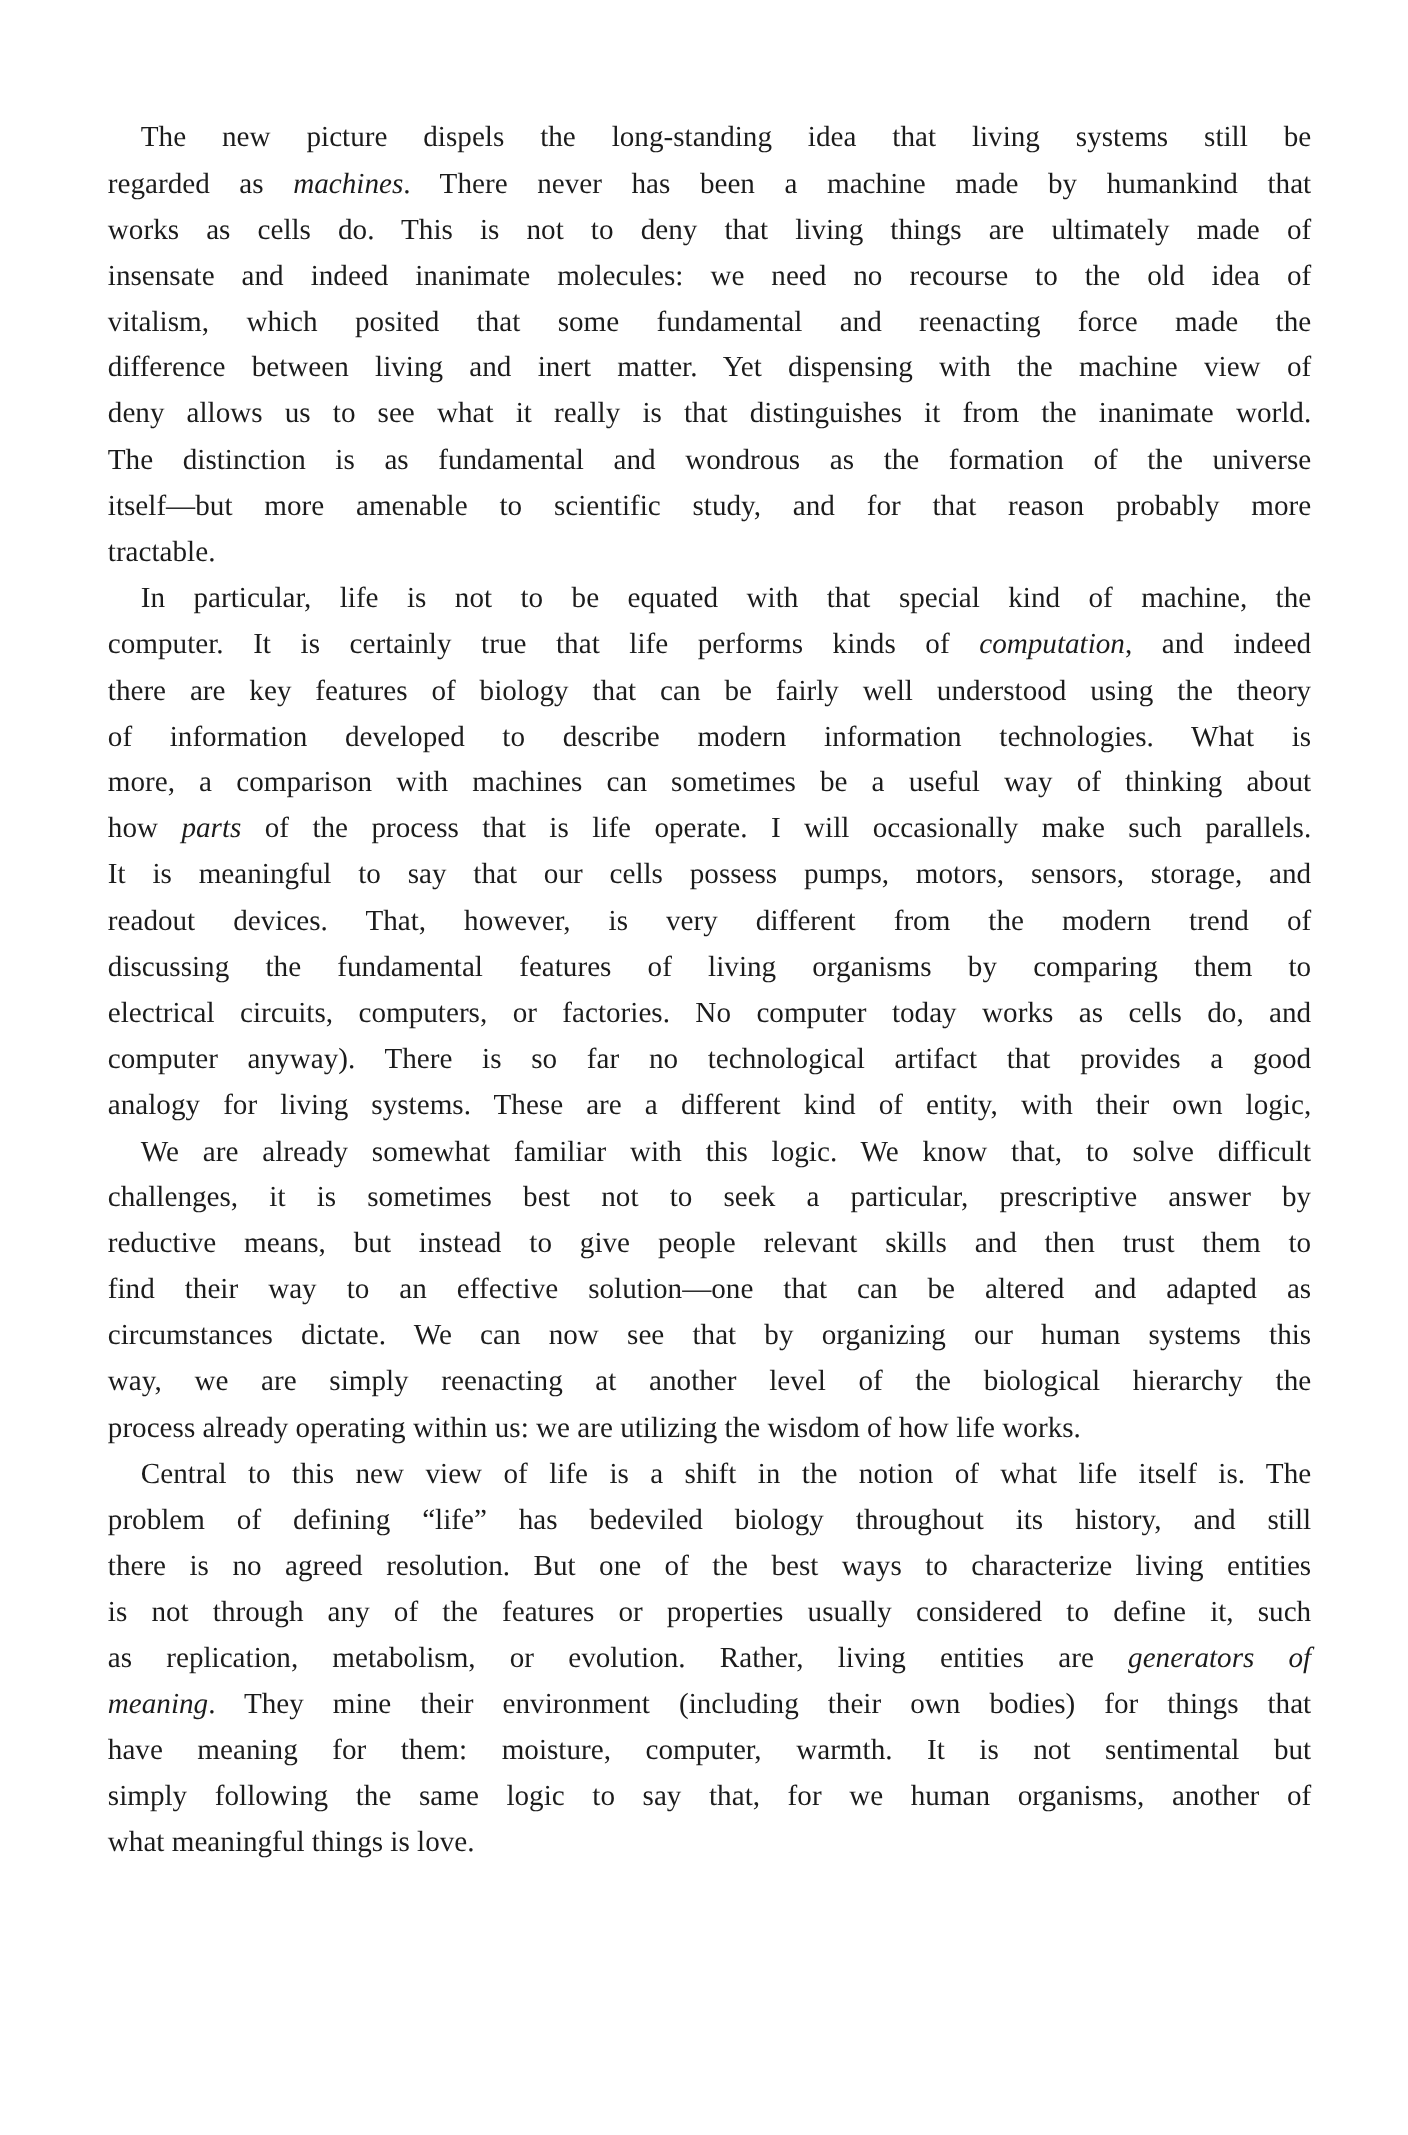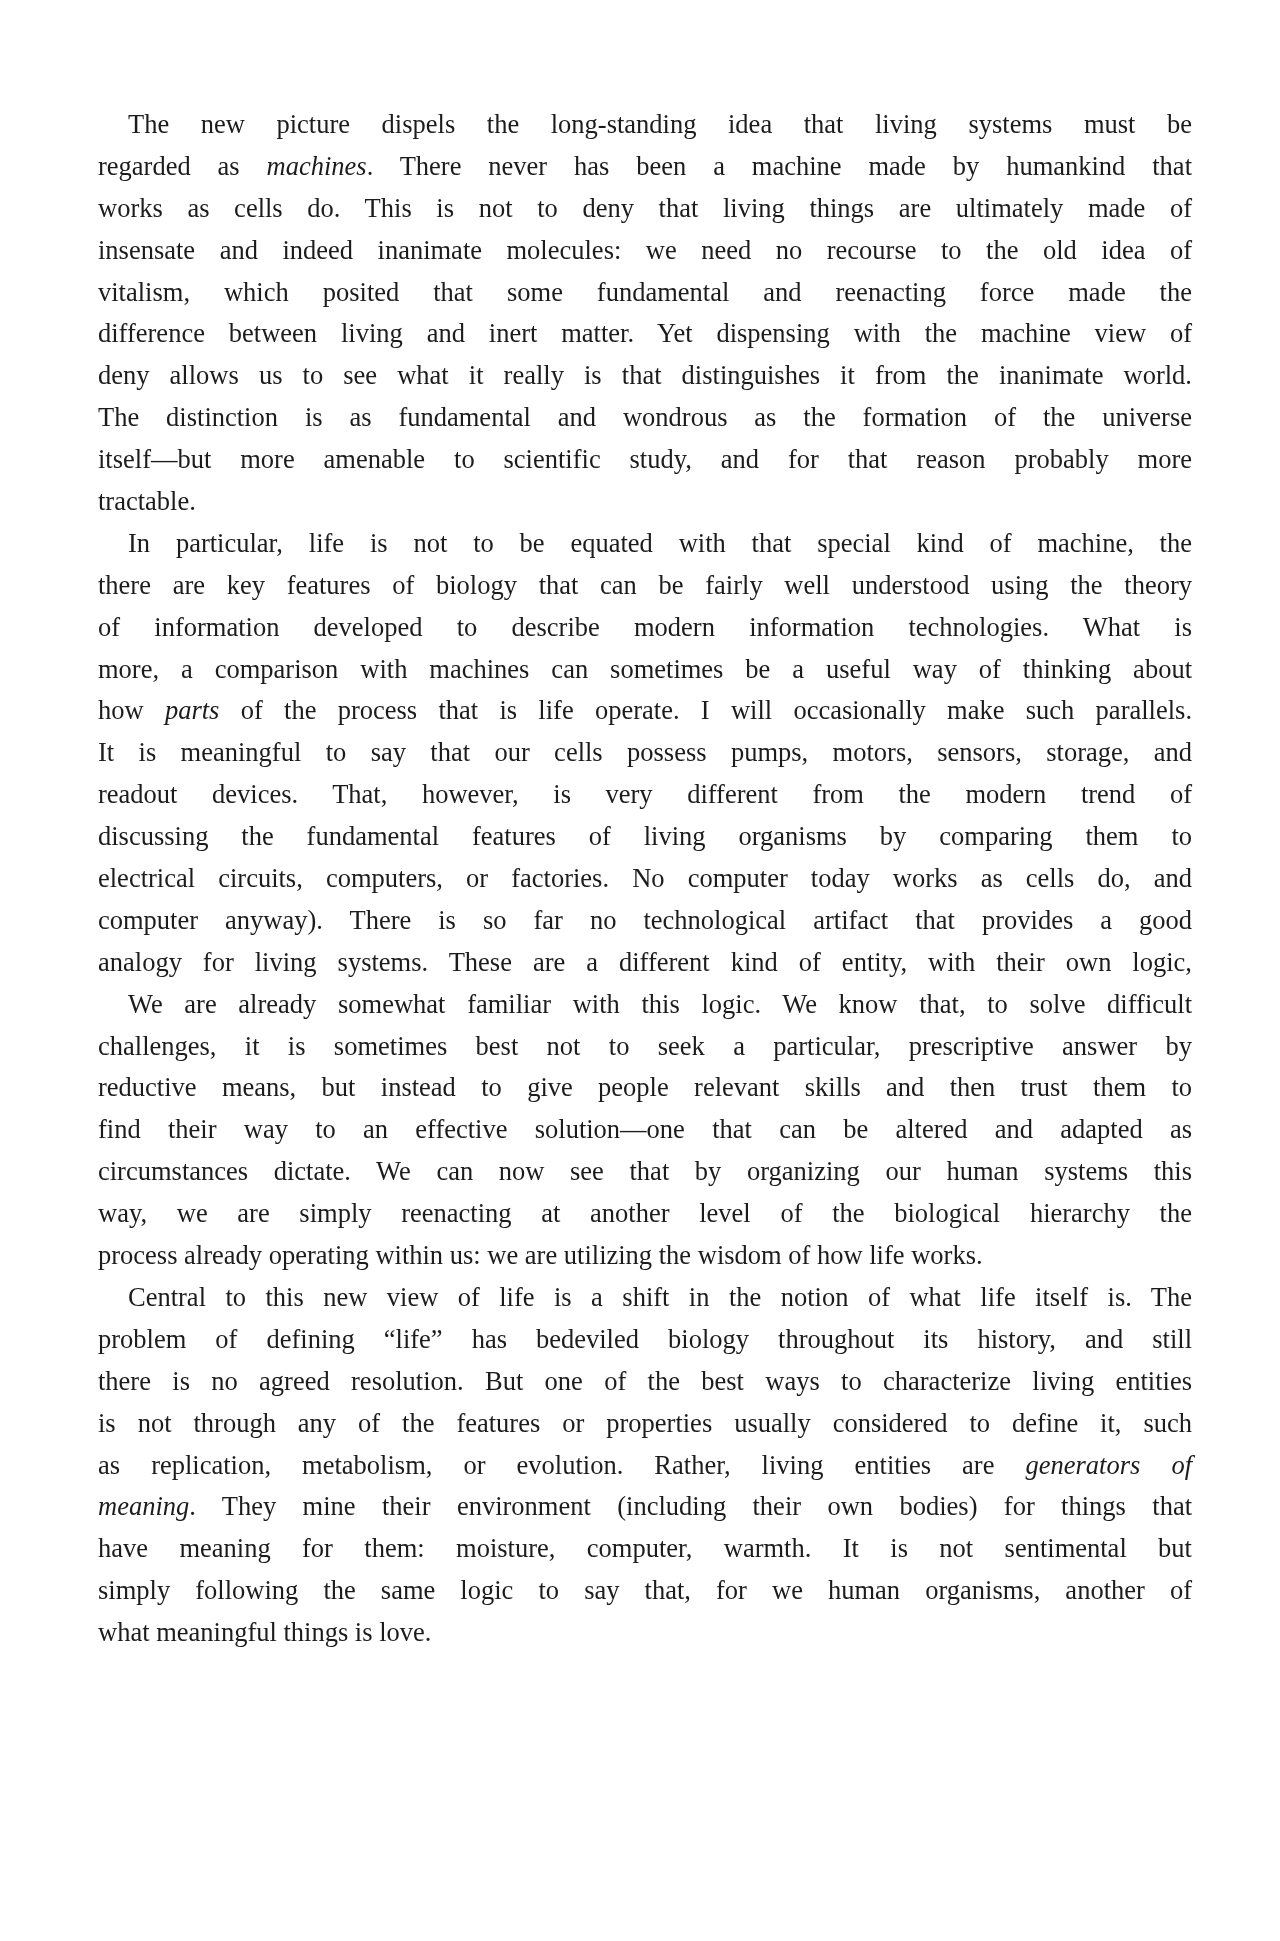--- a/index.html
+++ b/index.html
@@ -47,33 +47,34 @@
     font-size: 13px;
     color: #c8c8c8;
     white-space: nowrap;
   }
 </style>
 </head>
 <body>
 
 <div class="page" id="page">
     <div>
-      <div class="line indent"><span>The new picture dispels the long-standing idea that living systems must be</span></div>
+      <div class="line indent"><span>The new picture dispels the long-standing idea that living systems still be</span></div>
       <div class="line"><span>regarded as </span><em>machines</em><span>. There never has been a machine made by humankind that</span></div>
       <div class="line"><span>works as cells do. This is not to deny that living things are ultimately made of</span></div>
       <div class="line"><span>insensate and indeed inanimate molecules: we need no recourse to the old idea of</span></div>
       <div class="line"><span>vitalism, which posited that some fundamental and reenacting force made the</span></div>
       <div class="line"><span>difference between living and inert matter. Yet dispensing with the machine view of</span></div>
       <div class="line"><span>deny allows us to see what it really is that distinguishes it from the inanimate world.</span></div>
       <div class="line"><span>The distinction is as fundamental and wondrous as the formation of the universe</span></div>
       <div class="line"><span>itself—but more amenable to scientific study, and for that reason probably more</span></div>
       <div class="line last"><span>tractable.</span></div>
     </div>
     <div>
       <div class="line indent"><span>In particular, life is not to be equated with that special kind of machine, the</span></div>
+      <div class="line"><span>computer. It is certainly true that life performs kinds of </span><em>computation</em><span>, and indeed</span></div>
       <div class="line"><span>there are key features of biology that can be fairly well understood using the theory</span></div>
       <div class="line"><span>of information developed to describe modern information technologies. What is</span></div>
       <div class="line"><span>more, a comparison with machines can sometimes be a useful way of thinking about</span></div>
       <div class="line"><span>how </span><em>parts</em><span> of the process that is life operate. I will occasionally make such parallels.</span></div>
       <div class="line"><span>It is meaningful to say that our cells possess pumps, motors, sensors, storage, and</span></div>
       <div class="line"><span>readout devices. That, however, is very different from the modern trend of</span></div>
       <div class="line"><span>discussing the fundamental features of living organisms by comparing them to</span></div>
       <div class="line"><span>electrical circuits, computers, or factories. No computer today works as cells do, and</span></div>
       <div class="line"><span>computer anyway). There is so far no technological artifact that provides a good</span></div>
       <div class="line"><span>analogy for living systems. These are a different kind of entity, with their own logic,</span></div>

